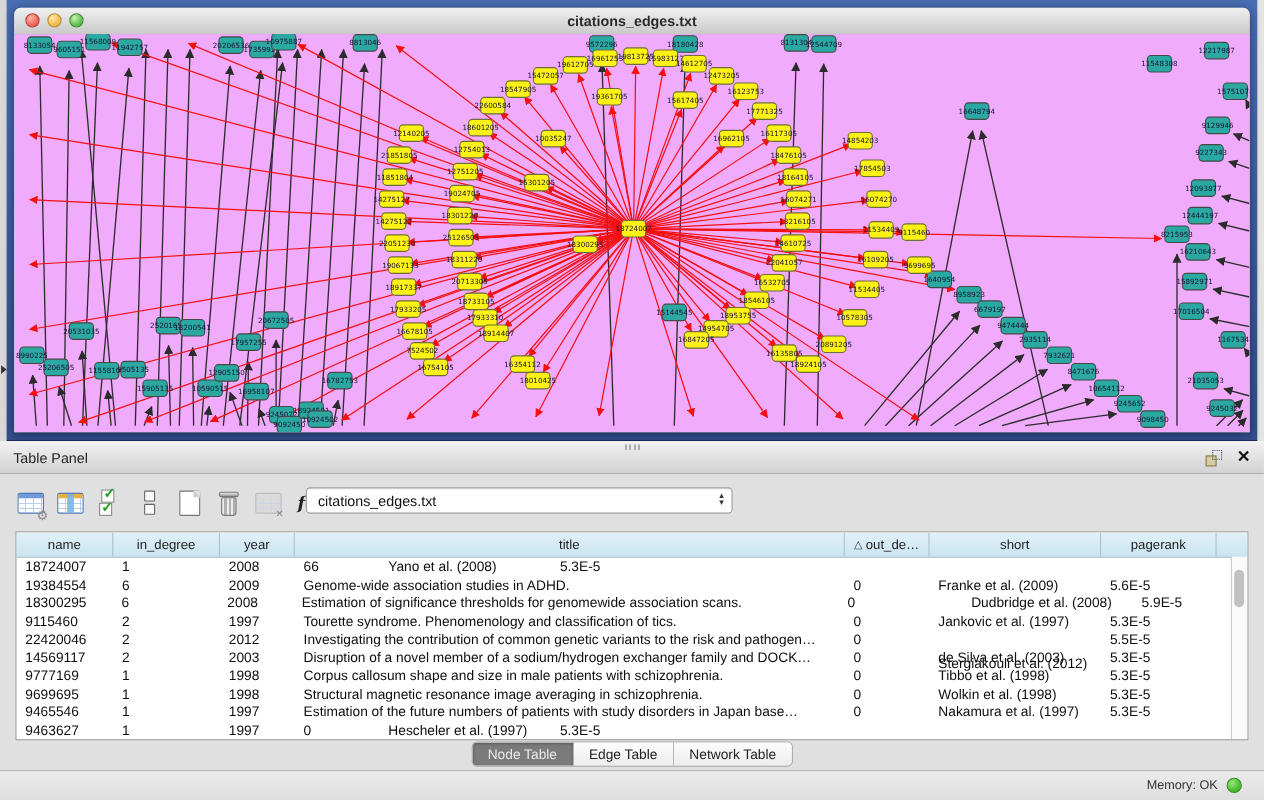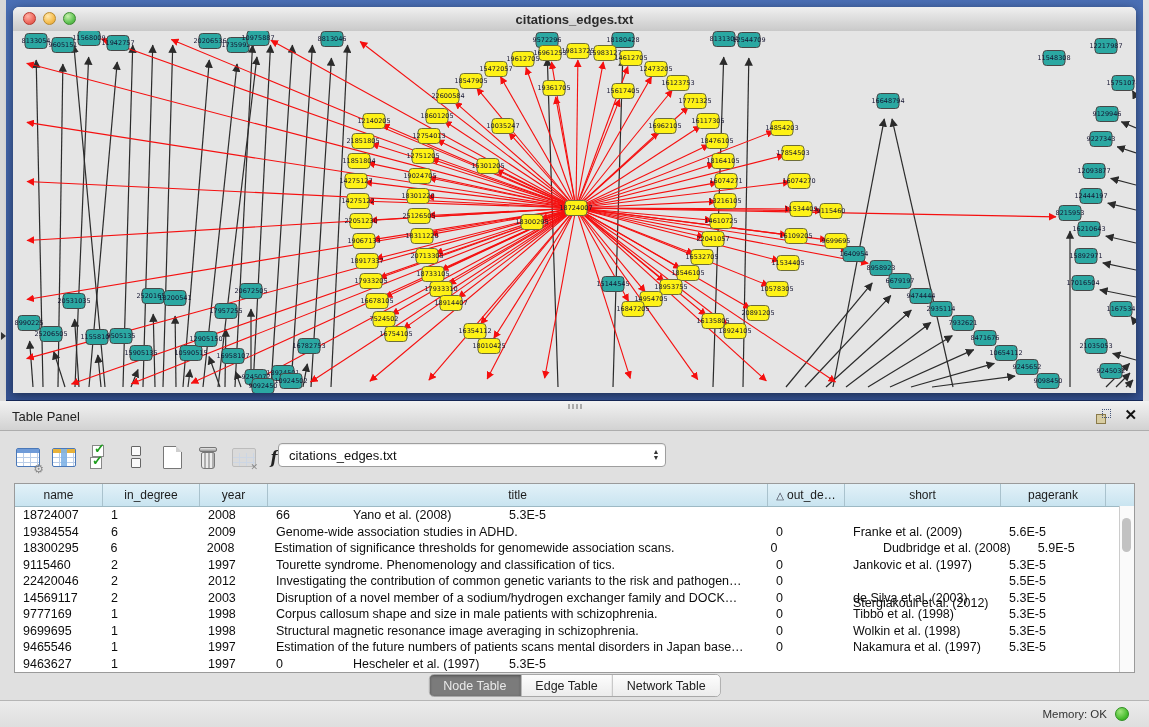--- a/index.html
+++ b/index.html
@@ -13,21 +13,21 @@
   .mac-window{position:absolute;left:7px;top:7px;width:1123px;height:386px;
     border-radius:6px 6px 0 0;overflow:hidden;box-shadow:0 2px 10px rgba(0,0,0,.45);background:#fff;}
   .titlebar{height:24px;background:linear-gradient(#f0f0f0,#c9c9c9);
     border-bottom:1px solid #8f8f8f;position:relative;display:flex;align-items:center;justify-content:center;}
   .title-text{font-size:13px;font-weight:600;color:#2b2b2b;}
   .lights{position:absolute;left:10px;top:5px;display:flex;gap:7px;}
   .light{width:13px;height:13px;border-radius:50%;box-sizing:border-box;}
   .light.red{background:radial-gradient(circle at 35% 30%,#ffb3a7,#ee6a5f 60%,#d6473c);border:1px solid #b8382f;}
   .light.yellow{background:radial-gradient(circle at 35% 30%,#ffe9b0,#f5bd4f 60%,#dd9f35);border:1px solid #b98a2e;}
   .light.green{background:radial-gradient(circle at 35% 30%,#c9f0ae,#61c454 60%,#3f9e36);border:1px solid #3c8a30;}
-  .net-canvas{position:absolute;left:0;top:24px;width:1123px;height:362px;background:#e5e5e5;text-align:center;}
+  .net-canvas{position:absolute;left:0;top:24px;width:1123px;height:362px;background:#f0abfc;text-align:center;}
   .net-canvas svg{display:block;width:1123px;height:362px;}
   line.ek{stroke:#2b2b2b;stroke-width:1.2;}
   line.er{stroke:#f50f0f;stroke-width:1.1;}
   rect.nt{fill:#2BA8A2;stroke:#474747;stroke-width:1;}
   rect.ny{fill:#FEF215;stroke:#6d6d3a;stroke-width:1;}
   text.nl{font-family:"DejaVu Sans",sans-serif;font-size:6.5px;fill:#141430;text-anchor:middle;}
   
   .panel-head{position:absolute;left:0;top:401px;width:1149px;height:30px;
     background:linear-gradient(#f2f2f2,#d2d2d2);border-bottom:1px solid #adadad;box-sizing:border-box;}
   .grip{position:absolute;left:568px;top:3px;width:14px;height:5px;
@@ -927,21 +927,21 @@
           <div class="td" style="width: 68px;">1998</div>
           <div class="td" style="width: 500px;">Structural magnetic resonance image averaging in schizophrenia.</div>
           <div class="td" style="width: 77px;">0</div>
           <div class="td" style="width: 156px;">Wolkin et al. (1998)</div>
           <div class="td" style="width: 105px;">5.3E-5</div>
         </div>
         <div class="tr">
           <div class="td" style="width: 88px;">9465546</div>
           <div class="td" style="width: 97px;">1</div>
           <div class="td" style="width: 68px;">1997</div>
-          <div class="td" style="width: 500px;">Estimation of the future numbers of patients scans mental disorders in Japan base…</div>
+          <div class="td" style="width: 500px;">Estimation of the future numbers of patients with study disorders in Japan base…</div>
           <div class="td" style="width: 77px;">0</div>
           <div class="td" style="width: 156px;">Nakamura et al. (1997)</div>
           <div class="td" style="width: 105px;">5.3E-5</div>
         </div>
         <div class="tr">
           <div class="td" style="width: 88px;">9463627</div>
           <div class="td" style="width: 97px;">1</div>
           <div class="td" style="width: 68px;">1997</div>
           <div class="td" style="width: 77px;">0</div>
           <div class="td" style="width: 156px;">Hescheler et al. (1997)</div>

